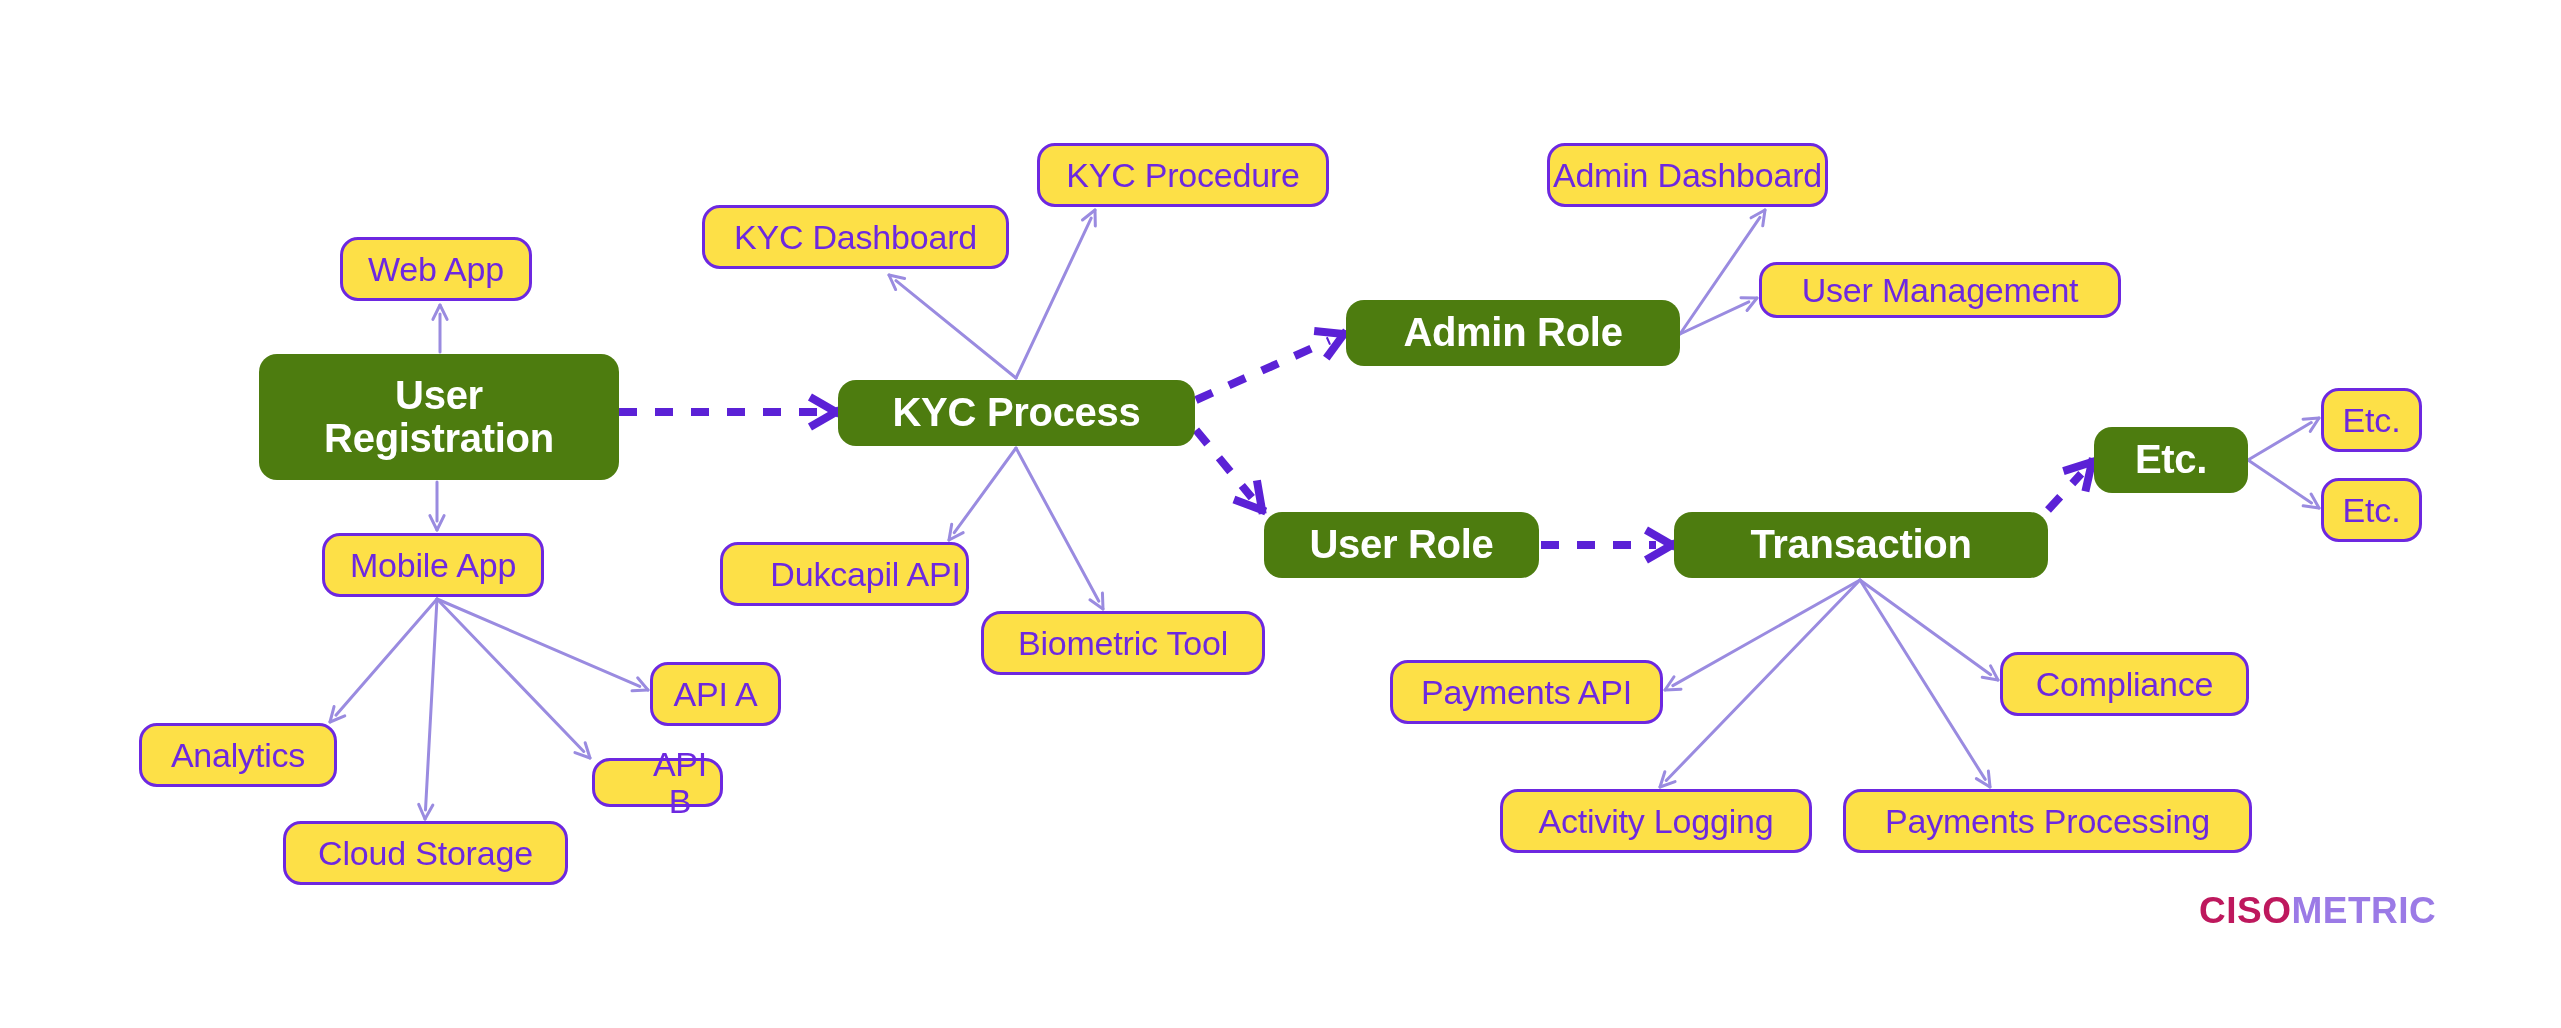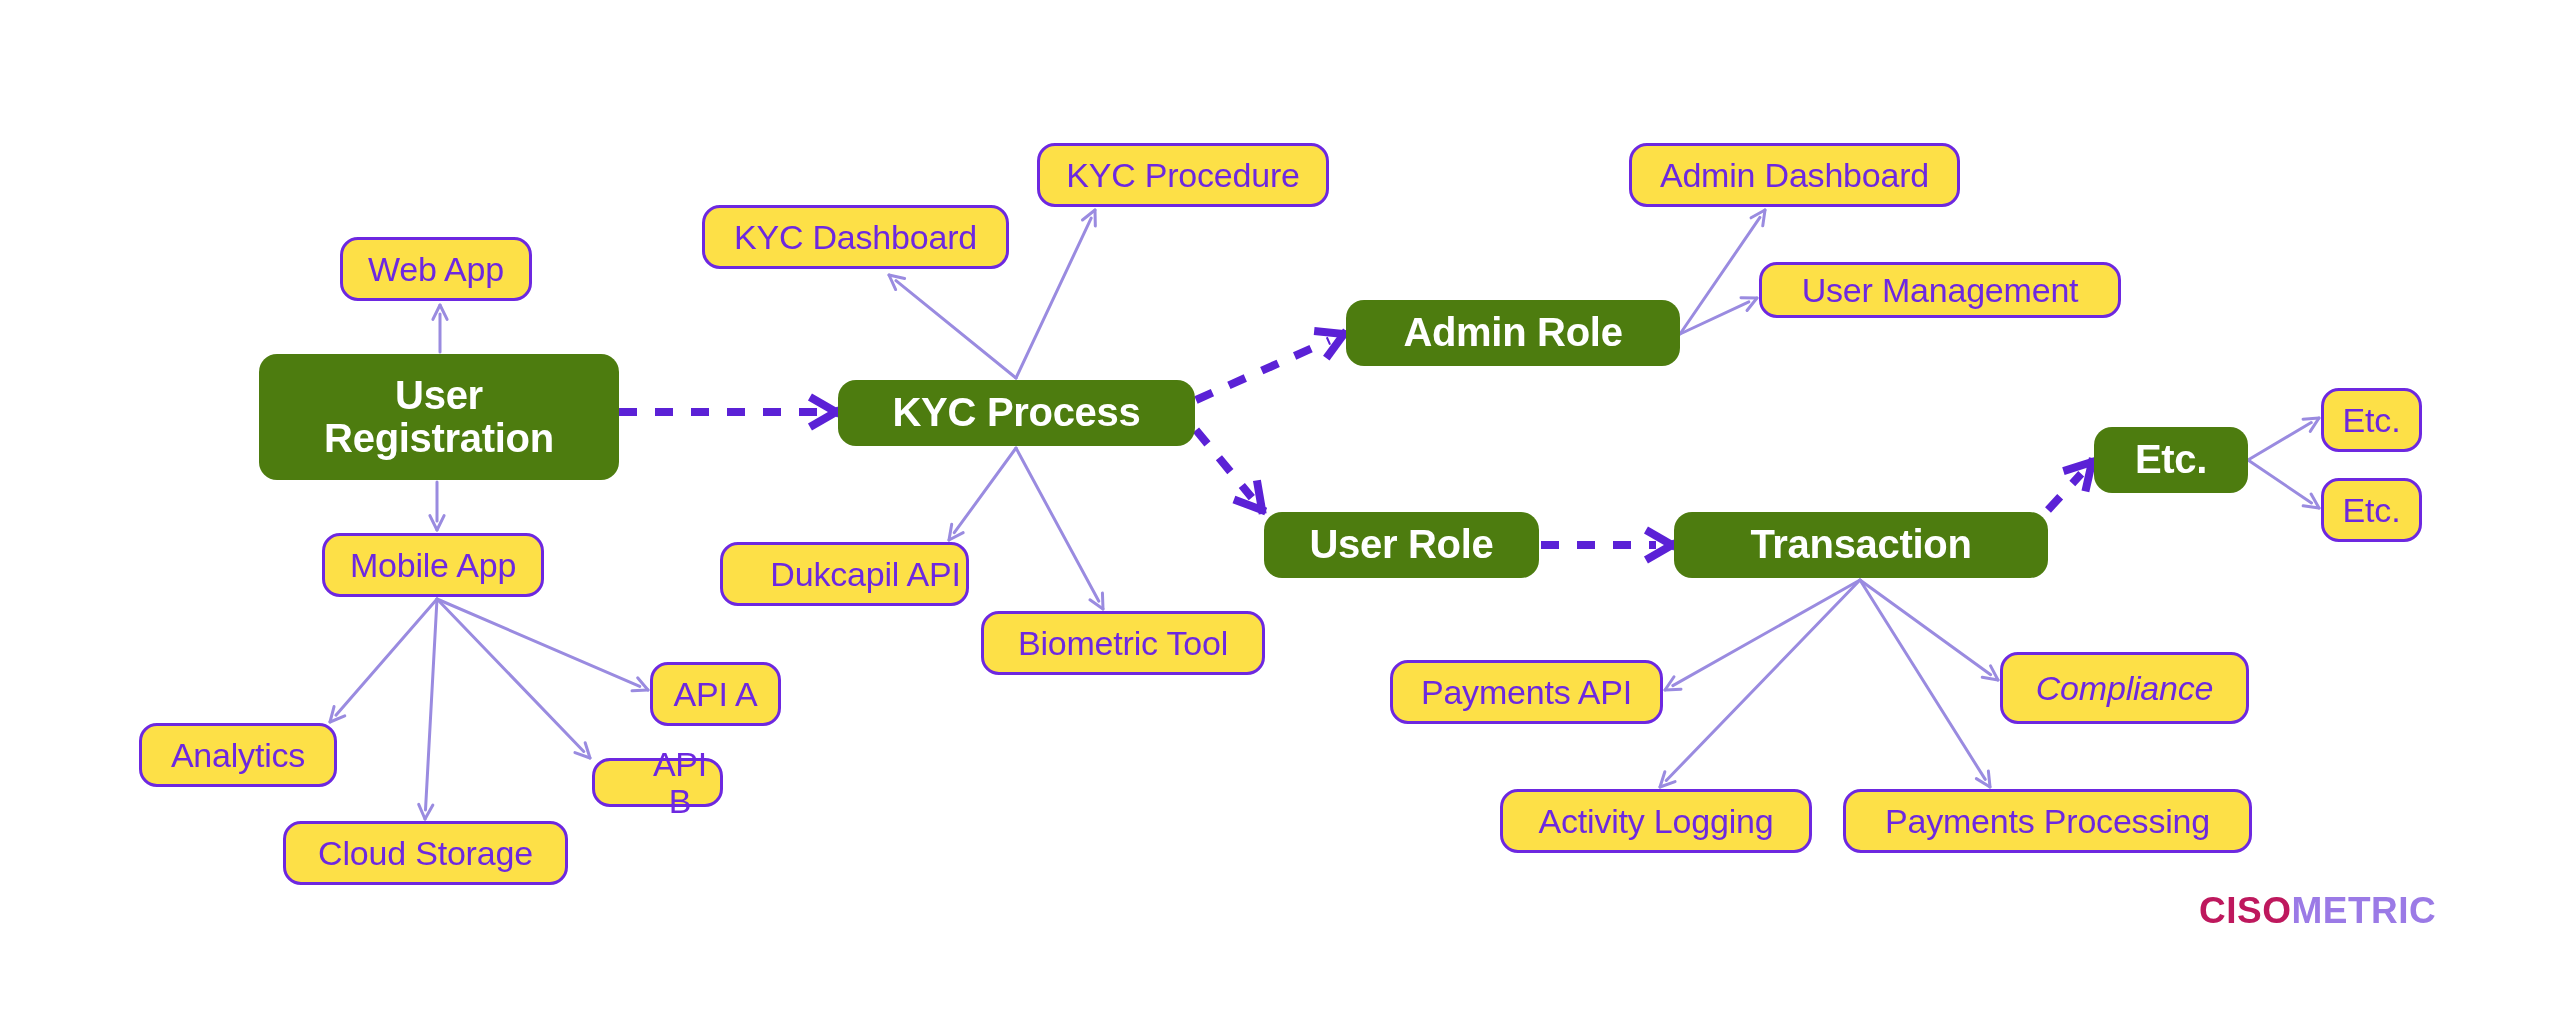--- a/index.html
+++ b/index.html
@@ -190,28 +190,28 @@
     <div class="node leaf" style="left: 340px; top: 237px; width: 192px; height: 64px; font-size: 34px;">Web App</div>
     <div class="node leaf" style="left: 322px; top: 533px; width: 222px; height: 64px; font-size: 34px;">Mobile App</div>
     <div class="node leaf" style="left: 139px; top: 723px; width: 198px; height: 64px; font-size: 34px;">Analytics</div>
     <div class="node leaf" style="left: 283px; top: 821px; width: 285px; height: 64px; font-size: 34px;">Cloud Storage</div>
     <div class="node leaf" style="left: 592px; top: 758px; width: 131px; height: 49px; font-size: 34px; padding-left: 45px;">API B</div>
     <div class="node leaf" style="left: 650px; top: 662px; width: 131px; height: 64px; font-size: 34px;">API A</div>
     <div class="node leaf" style="left: 702px; top: 205px; width: 307px; height: 64px; font-size: 34px;">KYC Dashboard</div>
     <div class="node primary" style="left: 838px; top: 380px; width: 357px; height: 66px; font-size: 40px;">KYC Process</div>
     <div class="node leaf" style="left: 1037px; top: 143px; width: 292px; height: 64px; font-size: 34px;">KYC Procedure</div>
     <div class="node leaf" style="left: 720px; top: 542px; width: 249px; height: 64px; font-size: 34px; padding-left: 42px;">Dukcapil API</div>
-    <div class="node leaf" style="left: 981px; top: 611px; width: 284px; height: 64px; font-size: 34px;">Biometric Tool</div>
+    <div class="node leaf" style="left: 981px; top: 611px; width: 284px; height: 64px; font-size: 34px; border-radius: 20px;">Biometric Tool</div>
     <div class="node primary" style="left: 1346px; top: 300px; width: 334px; height: 66px; font-size: 40px;">Admin Role</div>
-    <div class="node leaf" style="left: 1629px; top: 143px; width: 331px; height: 64px; font-size: 34px;">Admin Dashboard</div>
+    <div class="node leaf" style="left: 1547px; top: 143px; width: 281px; height: 64px; font-size: 34px;">Admin Dashboard</div>
     <div class="node leaf" style="left: 1759px; top: 262px; width: 362px; height: 56px; font-size: 34px;">User Management</div>
     <div class="node primary" style="left: 1264px; top: 512px; width: 275px; height: 66px; font-size: 40px;">User Role</div>
     <div class="node primary" style="left: 1674px; top: 512px; width: 374px; height: 66px; font-size: 40px;">Transaction</div>
     <div class="node leaf" style="left: 1390px; top: 660px; width: 273px; height: 64px; font-size: 34px;">Payments API</div>
-    <div class="node leaf" style="left: 2000px; top: 652px; width: 249px; height: 72px; font-size: 34px; font-style: italic;">Compliance</div>
+    <div class="node leaf" style="left: 2000px; top: 652px; width: 249px; height: 64px; font-size: 34px;">Compliance</div>
     <div class="node leaf" style="left: 1500px; top: 789px; width: 312px; height: 64px; font-size: 34px;">Activity Logging</div>
     <div class="node leaf" style="left: 1843px; top: 789px; width: 409px; height: 64px; font-size: 34px;">Payments Processing</div>
     <div class="node primary" style="left: 2094px; top: 427px; width: 154px; height: 66px; font-size: 40px;">Etc.</div>
     <div class="node leaf" style="left: 2321px; top: 388px; width: 101px; height: 64px; font-size: 34px;">Etc.</div>
     <div class="node leaf" style="left: 2321px; top: 478px; width: 101px; height: 64px; font-size: 34px;">Etc.</div>
   </div>
 
 <div id="logo" style="left: 2199px; top: 890px;">
   <span class="part-a">CISO</span><span class="part-b">METRIC</span>
 </div>

